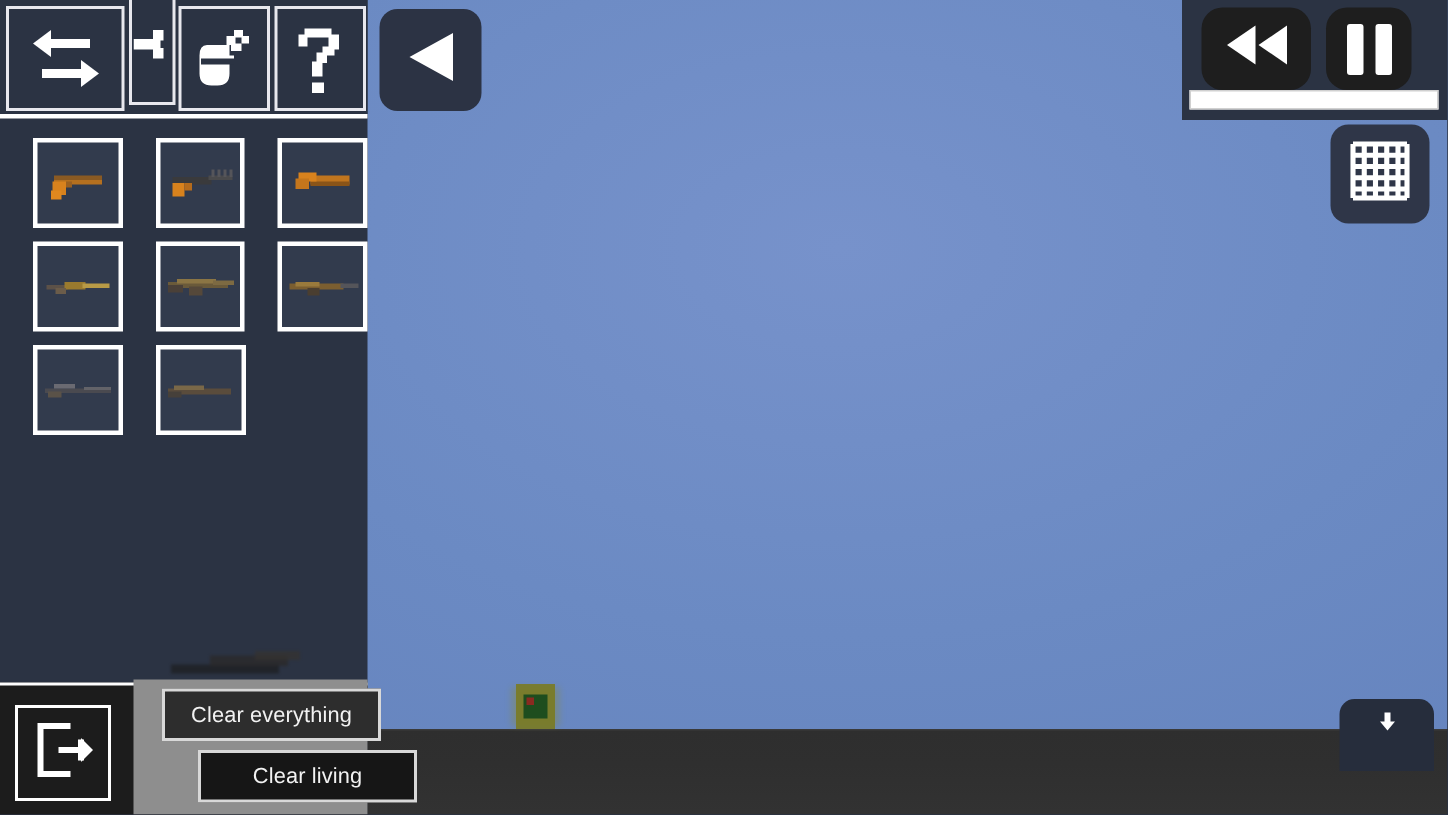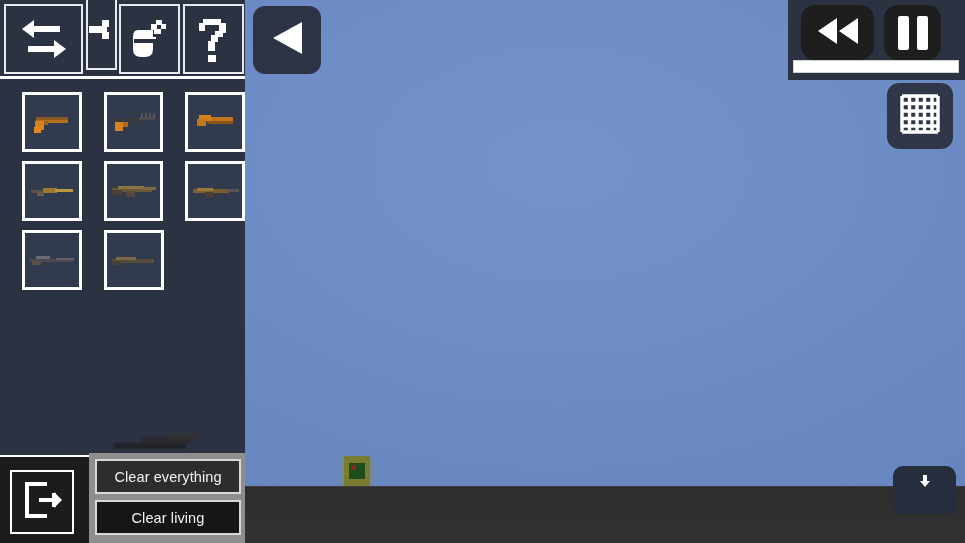--- a/index.html
+++ b/index.html
@@ -91,32 +91,32 @@
   #exit-btn {
     position:absolute; left:10px; top:13px; width:64px; height:64px;
     border:2px solid #ffffff; background:#1c1c1c;
     display:flex; align-items:center; justify-content:center;
   }
 
   
   #clear-menu {
     position:absolute; left:89px; top:453px; width:156px; height:90px;
     background:#8e8e8e;
-    padding:6px 6px;
+    padding:6px 19px;
   }
   .clear-btn {
     width:146px; height:35px;
     background:#2d2d2d;
     border:2px solid #d8d8d8;
     color:#f2f2f2;
     font-size:14.5px;
     display:flex; align-items:center; justify-content:center;
     letter-spacing:.1px;
   }
-  #clear-living { margin-top:6px; background:#161616; }
+  #clear-living { margin-top:6px; background:#161616;margin-left:24px; }
 
   
   .hud-btn {
     position:absolute;
     background:#2c3344;
     border-radius:12px;
     display:flex; align-items:center; justify-content:center;
   }
   #back-btn { left:253px; top:6px; width:68px; height:68px; }
 

